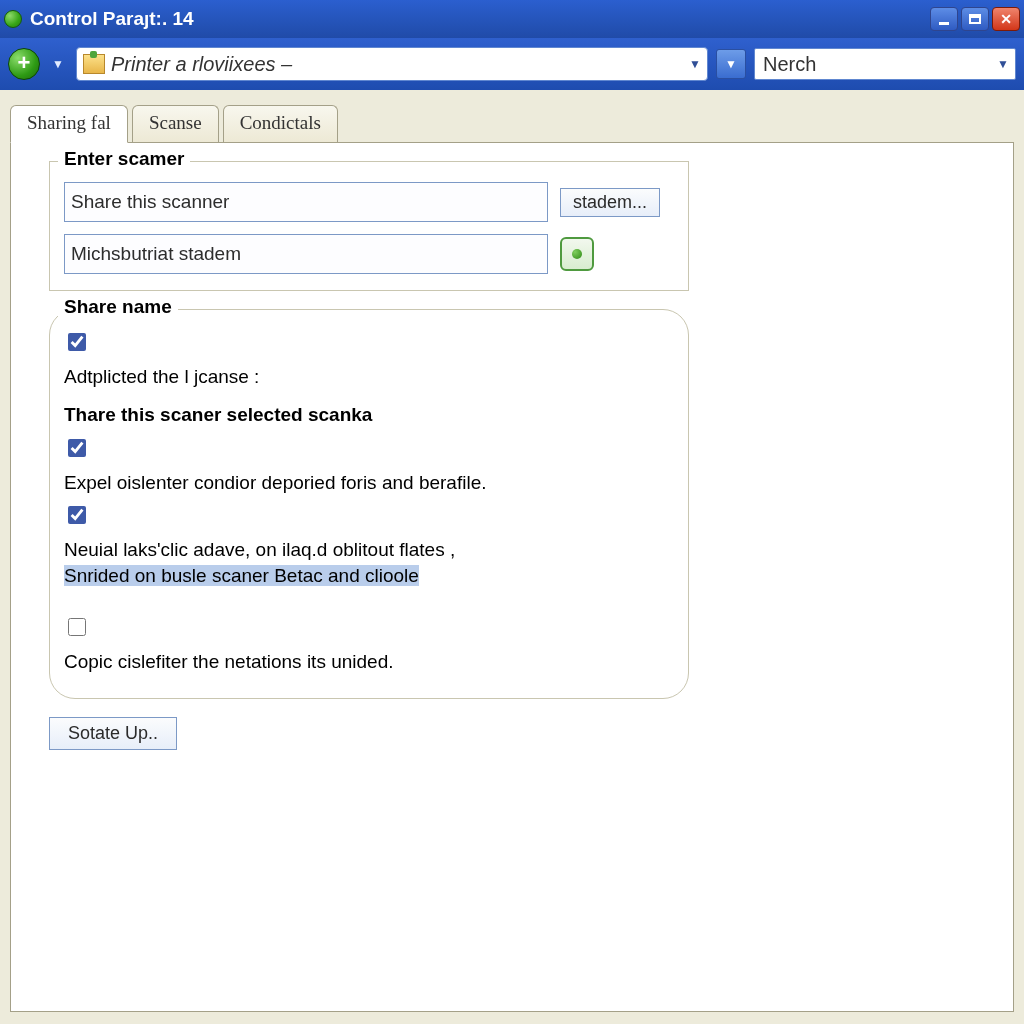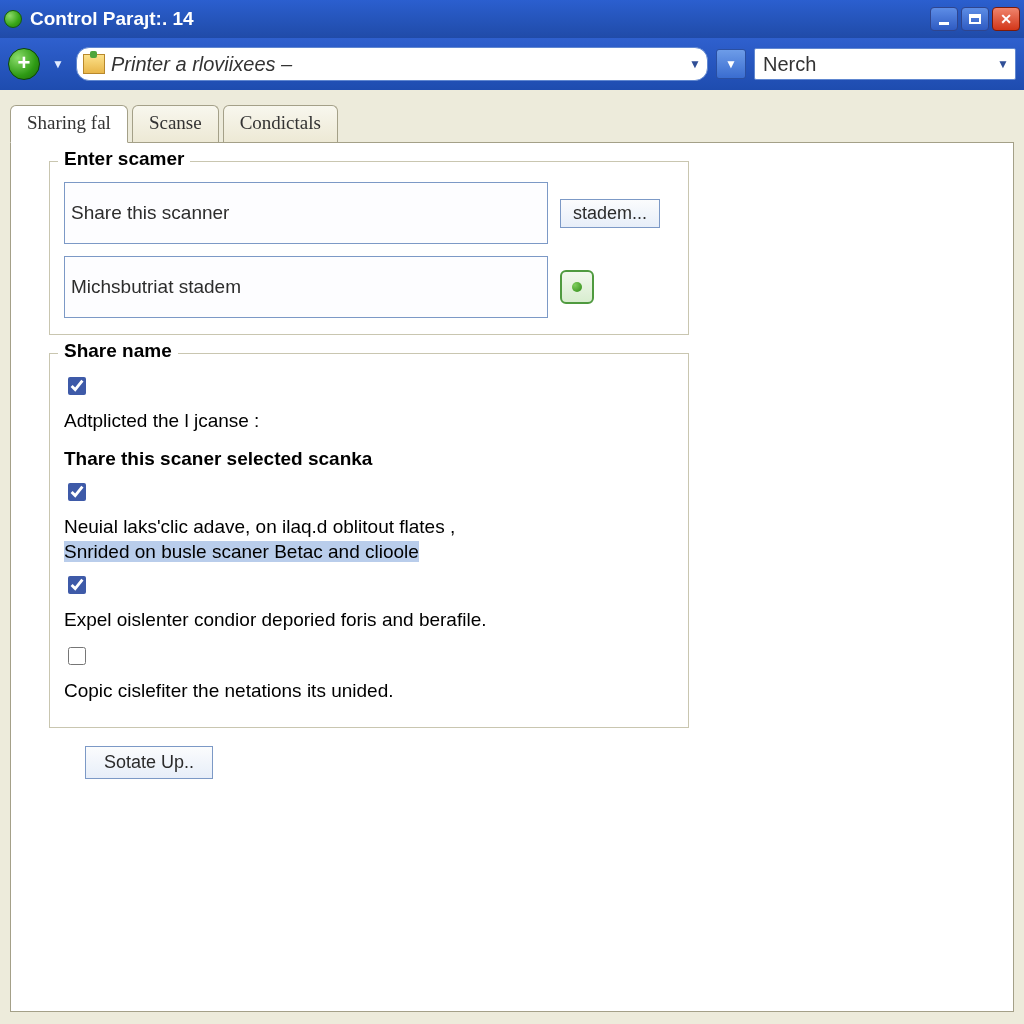--- a/index.html
+++ b/index.html
@@ -81,21 +81,21 @@
     display: inline-flex; align-items: center; justify-content: center;
     color: #E2ECFF; font-size: 12px;
   }
   .tb-combo {
     flex: 1;
     height: 32px;
     display: flex;
     align-items: center;
     background: #ffffff;
     border: 1px solid #6087D0;
-    border-radius: 13px;
+    border-radius: 4px;
   }
   .tb-combo .folder-ico {
     width: 20px; height: 18px; margin-left: 6px; margin-right: 6px;
     background: linear-gradient(#FCE18A, #E8B649);
     border: 1px solid #B8882C;
     position: relative;
   }
   .tb-combo .folder-ico::after {
     content: ""; position: absolute; top: -4px; left: 6px;
     width: 7px; height: 7px;
@@ -196,21 +196,21 @@
   .input-row {
     display: flex;
     align-items: center;
     gap: 12px;
     margin-bottom: 12px;
   }
   .textfield {
     width: 470px; height: 28px;
     border: 1px solid #7C99C6;
     background: #FDFDFF;
-    padding: 16px 6px;
+    padding: 5px 6px;
     font-size: 19px;
     font-family: inherit;
     color: #2D2D2D;
   }
   .btn {
     border: 1px solid #7C99C6;
     background: linear-gradient(#FBFCFD, #E7EEF9);
     padding: 3px 12px;
     font-size: 18px;
     font-family: inherit;
@@ -297,44 +297,44 @@
     </div>
     <div class="input-row" style="margin-bottom:0;">
       <input type="text" class="textfield" value="Michsbutriat stadem" style="">
       <span class="icon-btn">
           <span class="dot"></span>
         </span>
     </div>
   </div>
 
   
-  <div class="groupbox inline-legend" style="width:610px;">
+  <div class="groupbox inline-legend" style="width:610px;border-radius:26px;">
     <legend>Share name</legend>
 
     <div class="check-row">
       <input type="checkbox" checked="" style="">
       <span class="text">Adtplicted the l jcanse :</span>
     </div>
 
     <div class="sublegend">Thare this scaner selected scanka</div>
+
+    <div class="check-row">
+      <input type="checkbox" checked="" style="">
+      <span class="text">Expel oislenter condior deporied foris and berafile.</span>
+    </div>
 
     <div class="check-row">
       <input type="checkbox" checked="" style="">
       <span class="text">
         <span>Neuial laks'clic adave, on ilaq.d oblitout flates ,</span><br>
         <span class="hl">Snrided on busle scaner Betac and clioole</span>
       </span>
     </div>
 
-    <div class="check-row">
-      <input type="checkbox" checked="" style="">
-      <span class="text">Expel oislenter condior deporied foris and berafile.</span>
-    </div>
-
-    <div class="check-row" style="margin-top:11px;">
+    <div class="check-row" style="margin-top:26px;">
       <input type="checkbox" style="">
       <span class="text">Copic cislefiter the netations its unided.</span>
     </div>
   </div>
 
-  <button class="btn" style="padding:5px 18px;margin-left:36px;">Sotate Up..</button>
+  <button class="btn" style="padding:5px 18px;">Sotate Up..</button>
 
 </div>
 
 </body></html>

